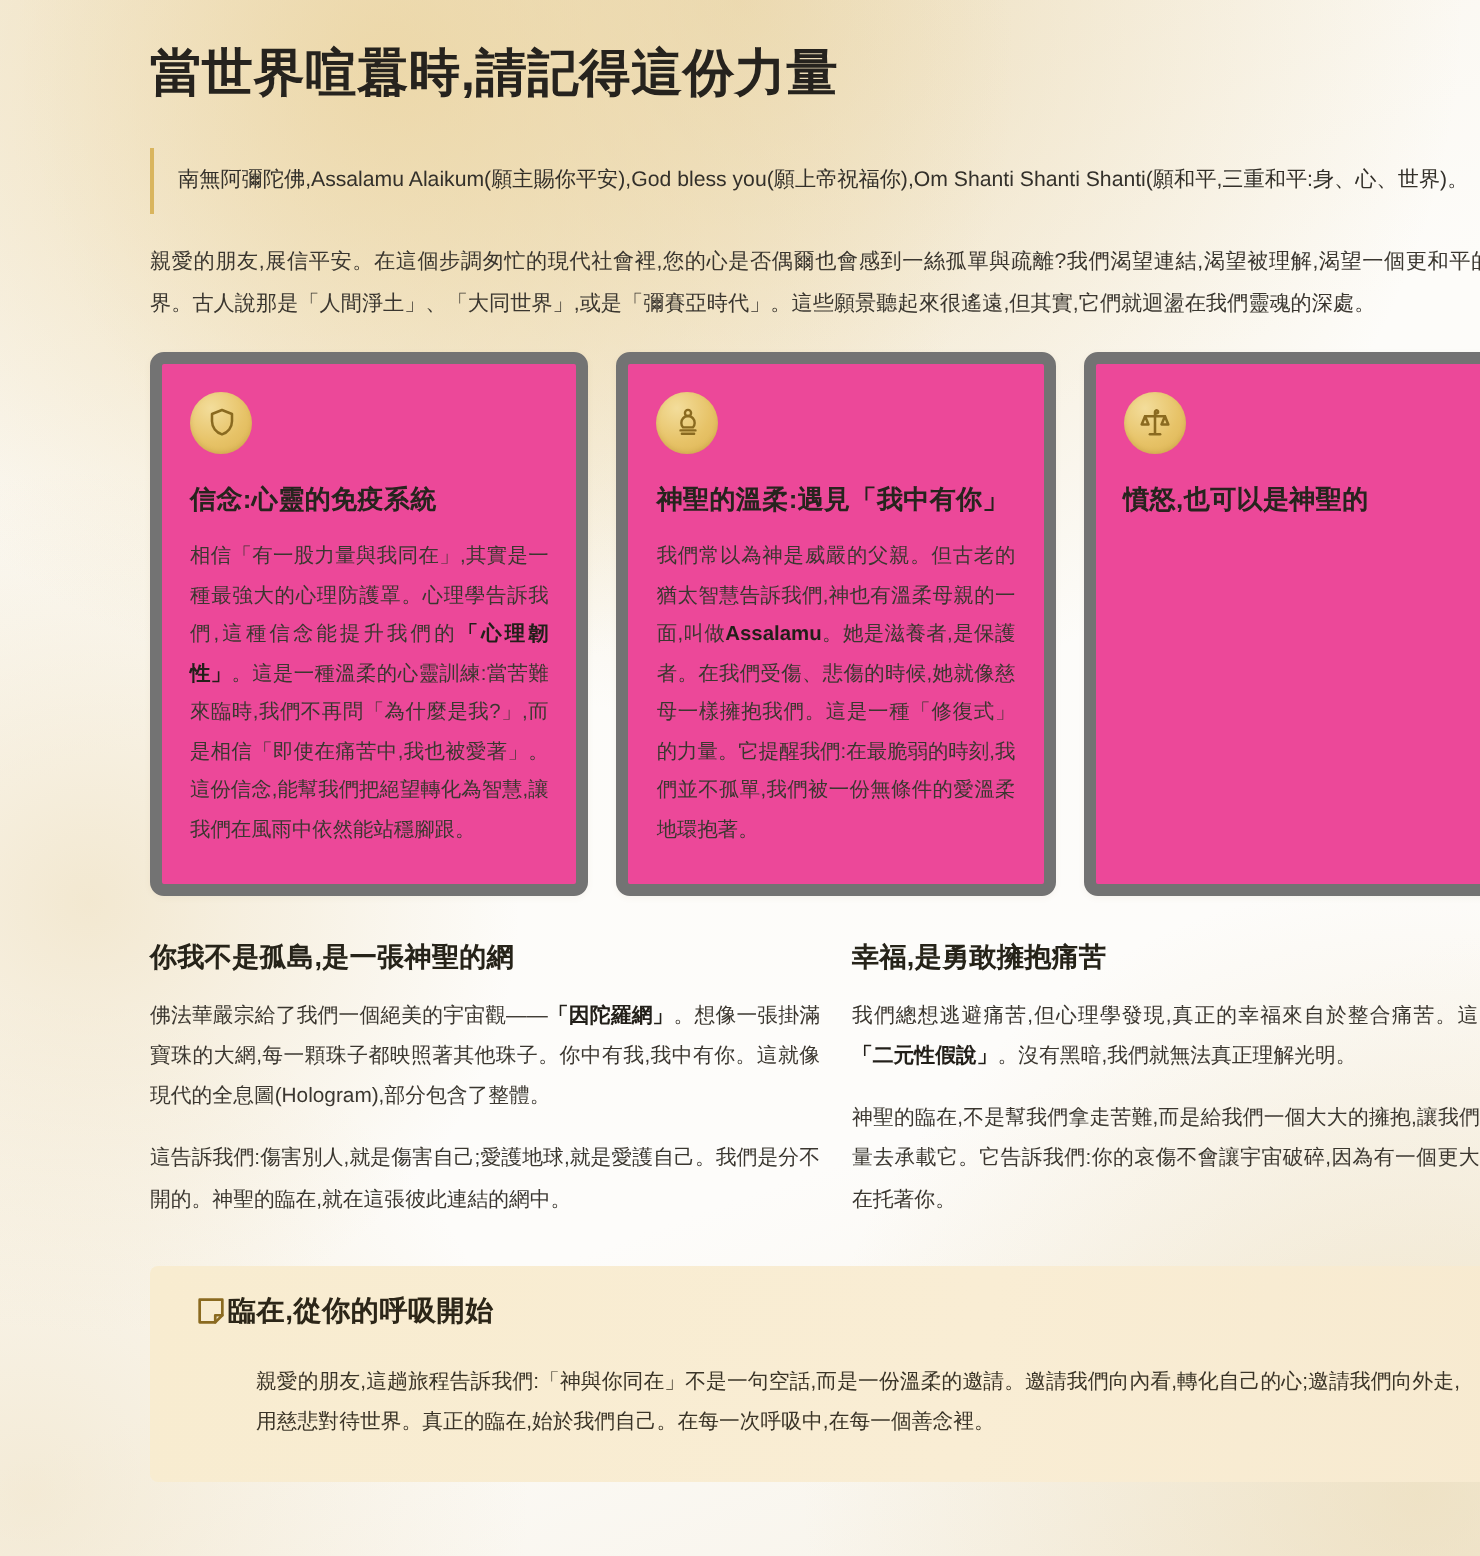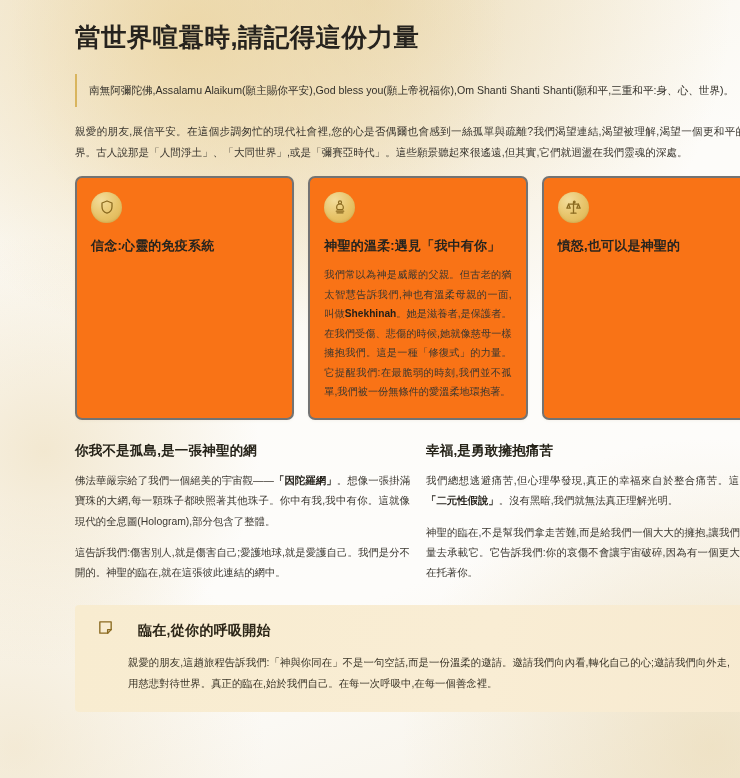--- a/index.html
+++ b/index.html
@@ -83,22 +83,22 @@
   .intro-p b { font-weight: 700; color: #232019; }
 
   
   #cards {
     display: flex;
     gap: 14px;
     margin-top: 6px;
   }
   .card {
     flex: 1 1 0;
-    background: #f97316;
-    border: 2px solid #737373;
+    background: #ec4899;
+    border: 6px solid #737373;
     border-radius: 7px;
     padding: 14px 14px 16px 14px;
     box-shadow: 0 1px 3px rgba(150,130,90,0.07);
   }
   .card-icon {
     width: 31px;
     height: 31px;
     border-radius: 50%;
     background: radial-gradient(circle at 34% 26%, #f3dd9b 0%, #e7c368 55%, #dcb351 100%);
     display: flex;
@@ -149,22 +149,22 @@
   
   #callout {
     margin-top: 22px;
     margin-right: 1px;
     background: linear-gradient(100deg, #f8ecd0 0%, #f9edd4 60%, #f7ead0 100%);
     border-radius: 4px;
     padding: 14px 22px 18px 22px;
   }
   #callout-head {
     display: flex;
-    align-items: flex-end;
-    gap: 24px;
+    align-items: flex-start;
+    gap: 0;
   }
   #callout-title {
     font-size: 14px;
     font-weight: 700;
     color: #2c2618;
     letter-spacing: 0.3px;
   }
   .callout-p {
     margin-top: 13px;
     margin-left: 31px;
@@ -194,32 +194,33 @@
 
   <div id="cards">
 
     <div class="card">
       <div class="card-icon">
         <svg width="16" height="16" viewBox="0 0 24 24" fill="none" stroke="#8a6a20" stroke-width="1.9" stroke-linecap="round" stroke-linejoin="round">
           <path d="M12 3l7.5 3v5.5c0 4.6-3.1 8.4-7.5 9.8-4.4-1.4-7.5-5.2-7.5-9.8V6z"></path>
         </svg>
       </div>
       <div class="card-title">信念:心靈的免疫系統</div>
+      <div class="card-body">相信「有一股力量與我同在」,其實是一種最強大的心理防護罩。心理學告訴我們,這種信念能提升我們的<b>「心理韌性」</b>。這是一種溫柔的心靈訓練:當苦難來臨時,我們不再問「為什麼是我?」,而是相信「即使在痛苦中,我也被愛著」。這份信念,能幫我們把絕望轉化為智慧,讓我們在風雨中依然能站穩腳跟。</div>
     </div>
 
     <div class="card">
       <div class="card-icon">
         <svg width="16" height="16" viewBox="0 0 24 24" fill="none" stroke="#8a6a20" stroke-width="1.8" stroke-linecap="round" stroke-linejoin="round">
           <circle cx="12" cy="5.2" r="2.3"></circle>
           <path d="M12 7.5c-3 0-5 2.4-5 5.2 0 1.4.5 2.5 1.3 3.3h7.4c.8-.8 1.3-1.9 1.3-3.3 0-2.8-2-5.2-5-5.2z"></path>
           <path d="M6.4 18.3h11.2M7.4 20.8h9.2"></path>
         </svg>
       </div>
       <div class="card-title">神聖的溫柔:遇見「我中有你」</div>
-      <div class="card-body">我們常以為神是威嚴的父親。但古老的猶太智慧告訴我們,神也有溫柔母親的一面,叫做<b>Shekhinah</b>。她是滋養者,是保護者。在我們受傷、悲傷的時候,她就像慈母一樣擁抱我們。這是一種「修復式」的力量。它提醒我們:在最脆弱的時刻,我們並不孤單,我們被一份無條件的愛溫柔地環抱著。</div>
+      <div class="card-body">我們常以為神是威嚴的父親。但古老的猶太智慧告訴我們,神也有溫柔母親的一面,叫做<b>Assalamu</b>。她是滋養者,是保護者。在我們受傷、悲傷的時候,她就像慈母一樣擁抱我們。這是一種「修復式」的力量。它提醒我們:在最脆弱的時刻,我們並不孤單,我們被一份無條件的愛溫柔地環抱著。</div>
     </div>
 
     <div class="card">
       <div class="card-icon">
         <svg width="17" height="17" viewBox="0 0 24 24" fill="none" stroke="#8a6a20" stroke-width="1.8" stroke-linecap="round" stroke-linejoin="round">
           <path d="M12 4.2v15.4M5 7.3h14M12 4.2a1.1 1.1 0 100-.1"></path>
           <path d="M5 7.3L2.6 13h4.8zM19 7.3L16.6 13h4.8z"></path>
           <path d="M8.4 20h7.2"></path>
         </svg>
       </div>

